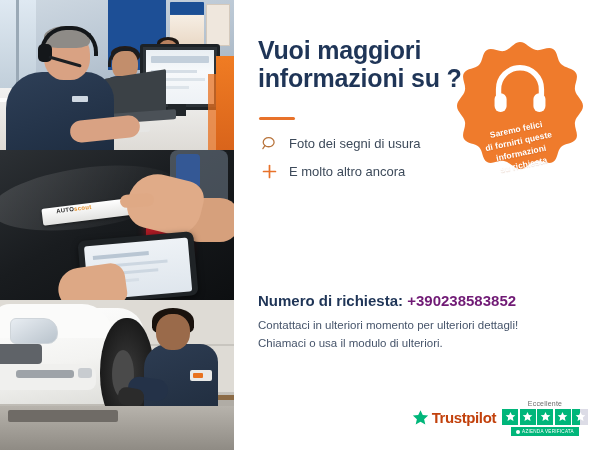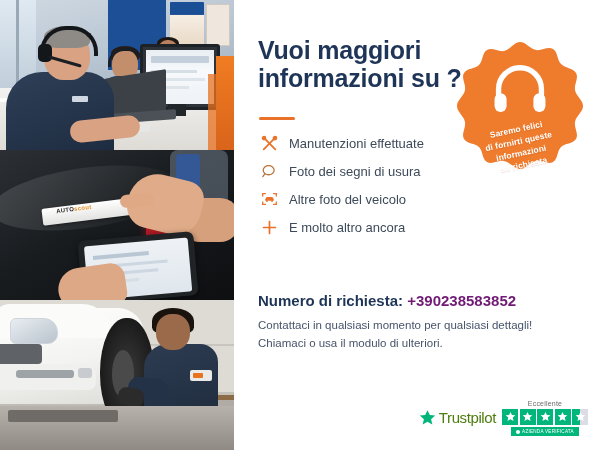--- a/index.html
+++ b/index.html
@@ -354,22 +354,22 @@
     position: absolute;
     right: 12px;
     bottom: 38px;
     display: flex;
     align-items: center;
     gap: 6px;
   }
   .tp-logo { display: flex; align-items: center; gap: 3px; }
   .tp-logo .tp-name {
     font-size: 15px;
-    font-weight: normal;
-    color: #4d7c0f;
+    font-weight: bold;
+    color: #c2410c;
     letter-spacing: -0.4px;
   }
   .tp-right { display: flex; flex-direction: column; align-items: center; }
   .tp-excellent {
     font-size: 7px;
     color: #6a6a6a;
     letter-spacing: .2px;
     margin-bottom: 2px;
   }
   .tp-stars { display: flex; gap: 1.5px; }
@@ -524,75 +524,50 @@
           <span>di fornirti queste</span><br>
           <span>informazioni</span><br>
           <span>su richiesta</span>
         </div>
       </div>
     </div>
 
     <ul class="features">
 
 
-      <li class="feature">
-        <span class="fi">
-          <svg width="17" height="17" viewBox="0 0 20 20" xmlns="http://www.w3.org/2000/svg" stroke="#e8722a" stroke-width="2.1" stroke-linecap="round">
-            <line x1="3.2" y1="3.2" x2="16.8" y2="16.8"></line>
-            <line x1="16.8" y1="3.2" x2="3.2" y2="16.8"></line>
-            <circle cx="3.6" cy="3.6" r="1.7" fill="none"></circle>
-            <circle cx="16.4" cy="3.6" r="1.7" fill="none"></circle>
-          </svg>
-        </span>
-        <span class="flabel">Manutenzioni effettuate</span>
-      </li>
 
       <li class="feature">
         <span class="fi">
           <svg width="17" height="16" viewBox="0 0 20 18" xmlns="http://www.w3.org/2000/svg" fill="none" stroke="#b8743c" stroke-width="1.5">
             <ellipse cx="9" cy="8" rx="6.4" ry="5.4"></ellipse>
             <line x1="4.6" y1="12.2" x2="2.2" y2="15.6" stroke-linecap="round"></line>
           </svg>
         </span>
         <span class="flabel">Foto dei segni di usura</span>
       </li>
 
-      <li class="feature">
-        <span class="fi">
-          <svg width="17" height="16" viewBox="0 0 20 18" xmlns="http://www.w3.org/2000/svg" fill="none" stroke="#e8722a" stroke-width="1.5" stroke-linecap="round">
-            <path d="M2 5.5 V2.6 H5.2"></path>
-            <path d="M14.8 2.6 H18 V5.5"></path>
-            <path d="M18 12.5 V15.4 H14.8"></path>
-            <path d="M5.2 15.4 H2 V12.5"></path>
-            <path d="M5 11 h10 v-2 l-1.6-2.4 H6.6 L5 9 z" fill="#e8722a" stroke="none"></path>
-            <circle cx="7" cy="11.4" r="1.1" fill="#e8722a" stroke="none"></circle>
-            <circle cx="13" cy="11.4" r="1.1" fill="#e8722a" stroke="none"></circle>
-          </svg>
-        </span>
-        <span class="flabel">Altre foto del veicolo</span>
-      </li>
 
       <li class="feature">
         <span class="fi">
           <svg width="17" height="17" viewBox="0 0 20 20" xmlns="http://www.w3.org/2000/svg" stroke="#e8722a" stroke-width="2" stroke-linecap="round">
             <line x1="10" y1="3" x2="10" y2="17"></line>
             <line x1="3" y1="10" x2="17" y2="10"></line>
           </svg>
         </span>
         <span class="flabel">E molto altro ancora</span>
       </li>
 
     </ul>
 
     <div class="phone-line">
       <span>Numero di richiesta:</span>
       <span class="num">+390238583852</span>
     </div>
     <div class="sub">
-      <span>Contattaci in qualsiasi momento per qualsiasi dettagli!</span><br>
+      <span>Contattaci in ulteriori momento per ulteriori dettagli!</span><br>
       <span>Chiamaci o usa il modulo di ulteriori.</span>
     </div>
 
     <div class="trust">
       <div class="tp-logo">
         <svg width="17" height="17" viewBox="0 0 24 24" xmlns="http://www.w3.org/2000/svg">
           <polygon points="12,1.6 15.2,8.6 22.8,9.3 17.1,14.4 18.8,21.9 12,18 5.2,21.9 6.9,14.4 1.2,9.3 8.8,8.6" fill="#00b67a"></polygon>
         </svg>
         <span class="tp-name">Trustpilot</span>
       </div>

